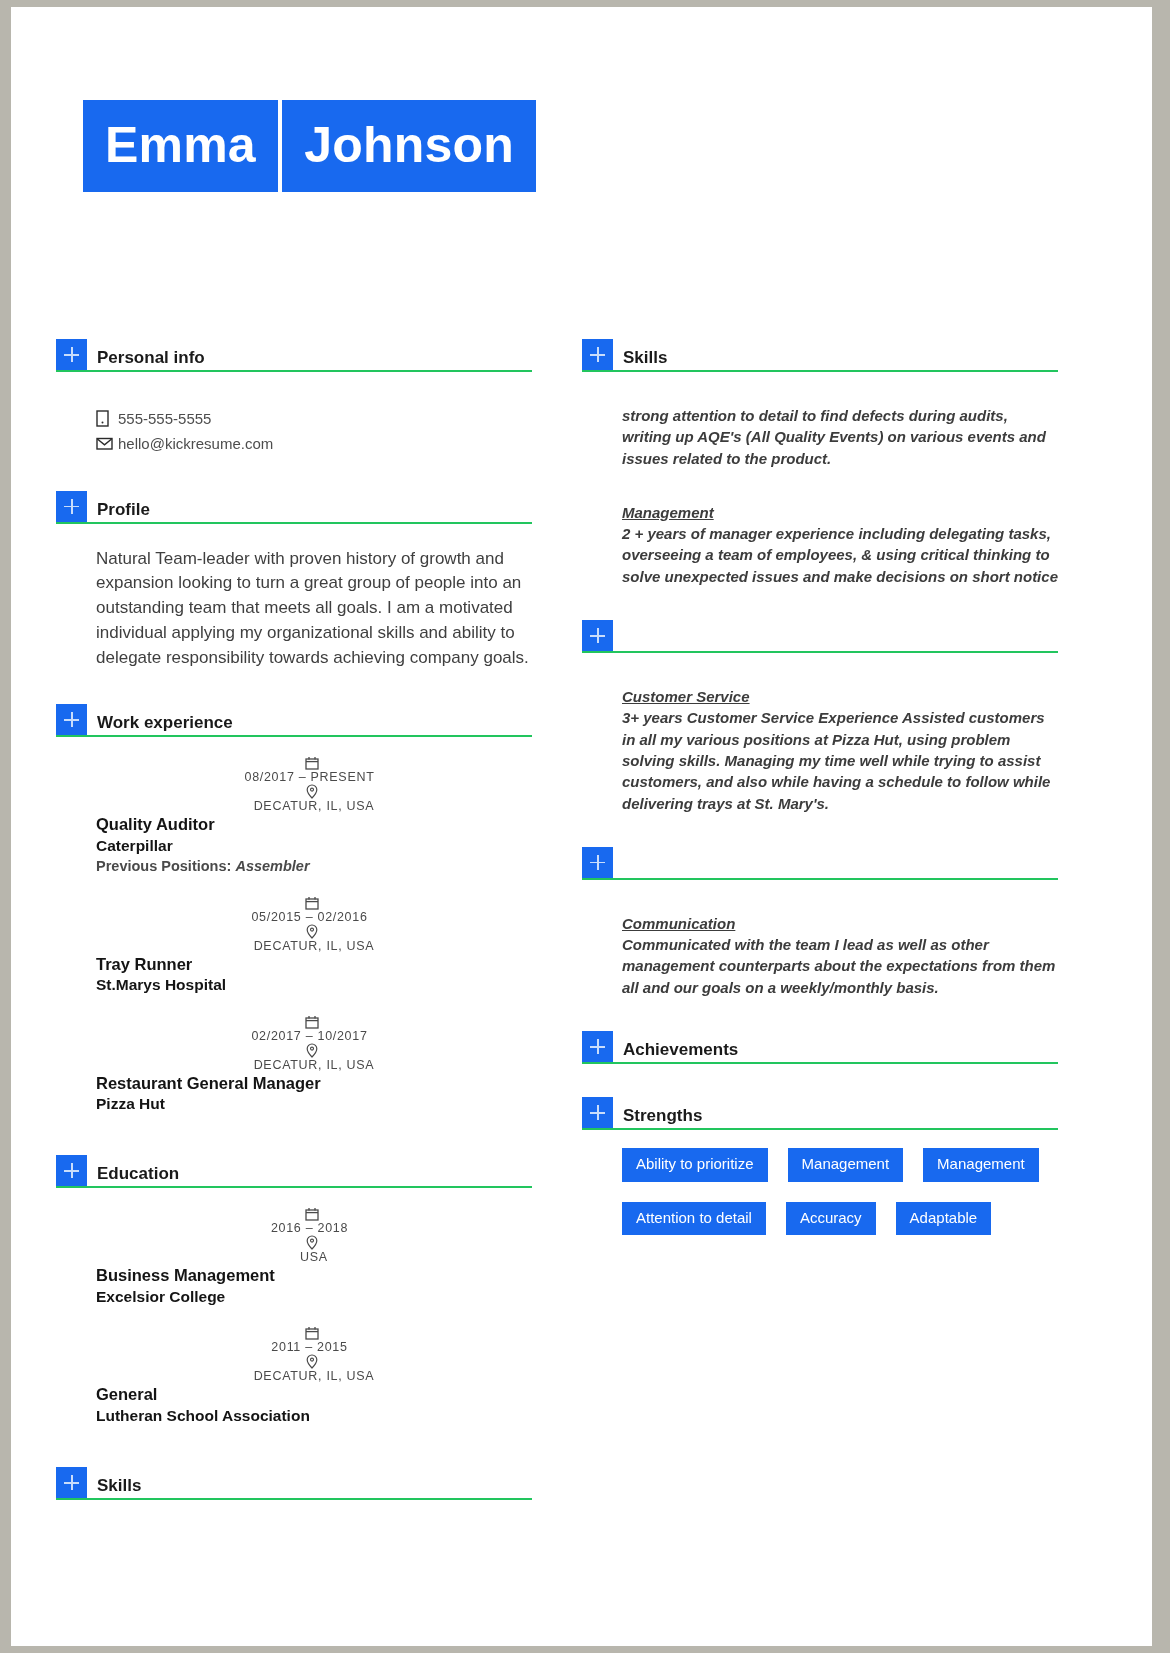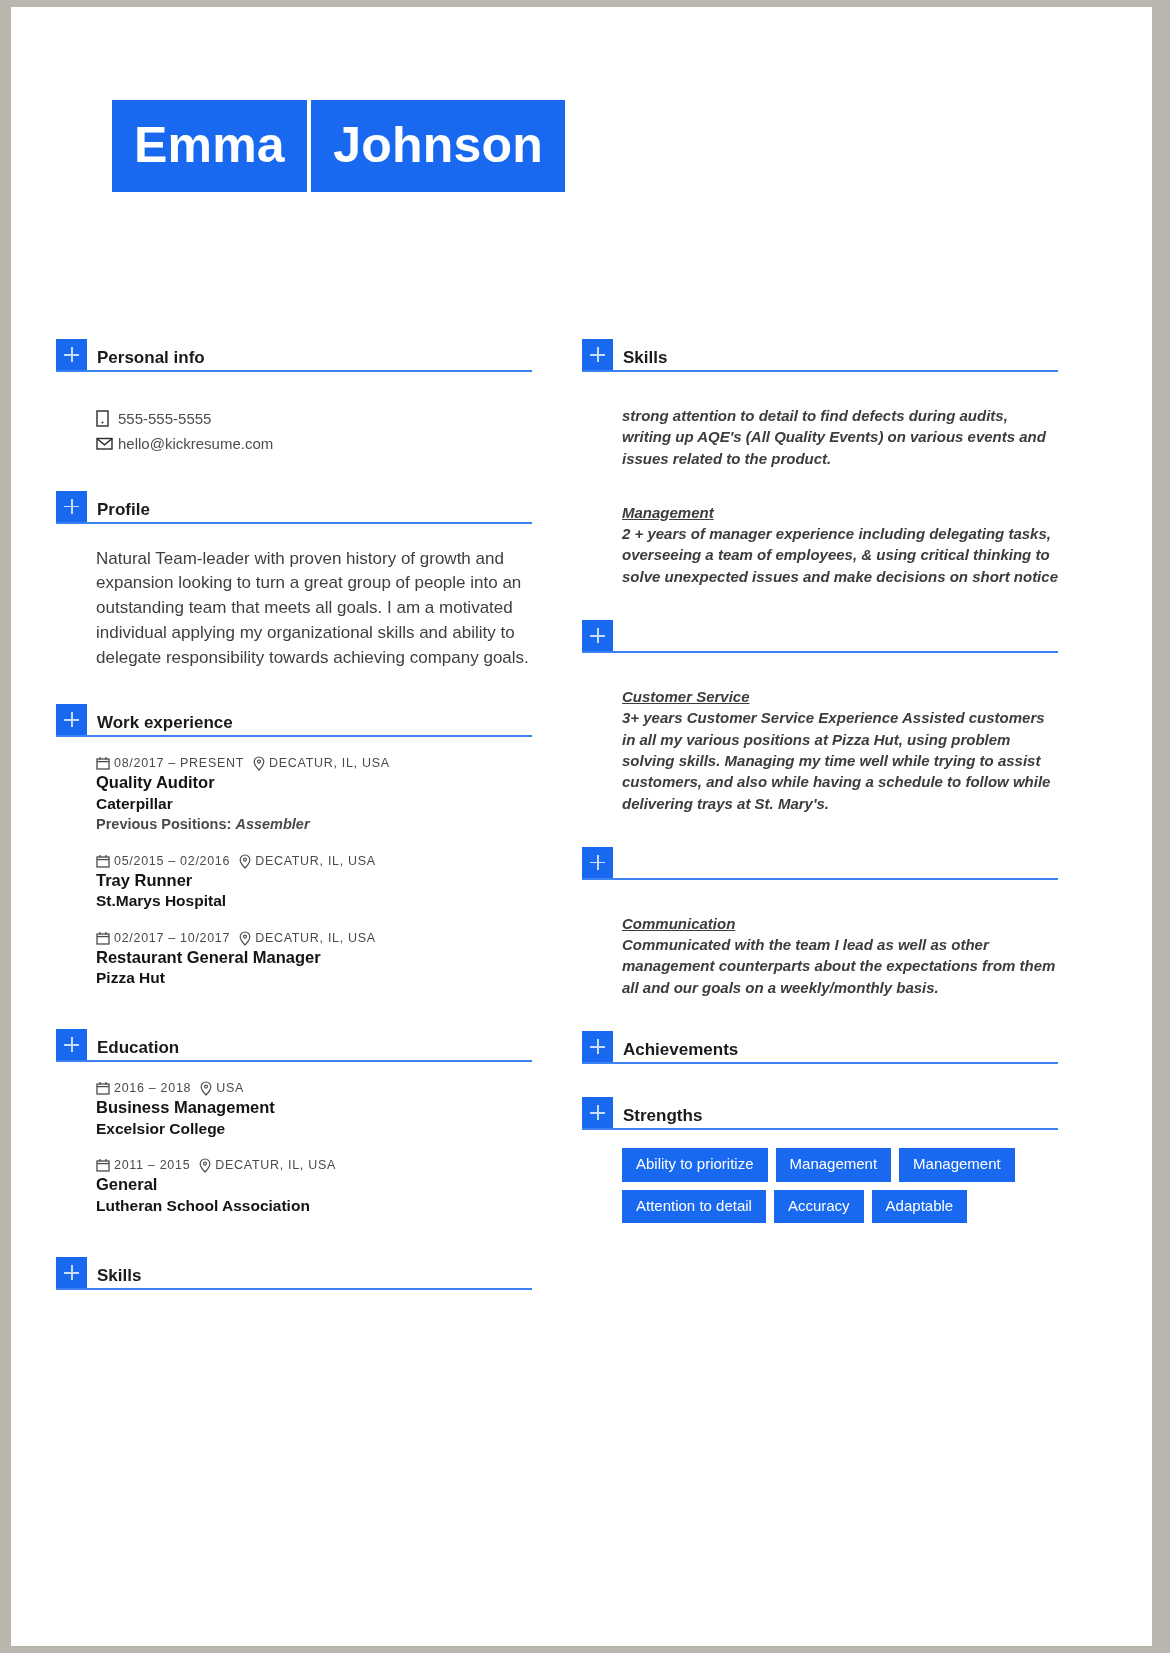--- a/index.html
+++ b/index.html
@@ -11,21 +11,21 @@
   }
   .page {
     position: absolute;
     left: 11px; top: 7px;
     width: 1141px; height: 1639px;
     background: #ffffff;
     overflow: hidden;
   }
 
   
-  .name-wrap { position: absolute; left: 101px; top: 71px; }
+  .name-wrap { position: absolute; left: 72px; top: 71px; }
   .name-block {
     display: inline-block;
     background: #1869ef;
     color: #ffffff;
     font-weight: bold;
     letter-spacing: 0.2px;
   }
   .name-first {
     font-size: 50px;
     line-height: 1;
@@ -40,21 +40,21 @@
 
   
   .col-left  { position: absolute; left: 45px;  top: 331px; width: 476px; }
   .col-right { position: absolute; left: 571px; top: 331px; width: 476px; }
 
   
   .section { margin-bottom: 0; }
   .sec-head {
     display: flex;
     align-items: flex-end;
-    border-bottom: 2px solid #3b82f6;
+    border-bottom: 2px solid #22c55e;
     height: 34px;
   }
   .plus-box {
     width: 31px; height: 31px;
     background: #1869ef;
     flex: 0 0 31px;
     position: relative;
   }
   .plus-box::before,
   .plus-box::after {
@@ -96,24 +96,26 @@
     padding-top: 23px;
     font-size: 17px;
     line-height: 1.47;
     color: #3f3f3f;
   }
 
   
   .xp-item { padding-top: 19px; }
   .xp-meta {
     display: flex;
+    align-items: center;
     font-size: 12.5px;
     letter-spacing: 0.7px;
     color: #4a4a4a;
     margin-bottom: 1px;
+    flex-direction: column;
   }
   .xp-meta svg { display: block; margin-right: 4px; }
   .xp-dates { margin-right: 9px; white-space: nowrap; }
   .xp-loc { white-space: nowrap; }
   .xp-title {
     font-size: 16.5px;
     font-weight: bold;
     color: #141414;
     line-height: 1.3;
   }
@@ -156,21 +158,21 @@
     font-style: italic;
     color: #3c3c3c;
     line-height: 1.42;
   }
 
   
   .tags {
     padding-top: 18px;
     display: flex;
     flex-wrap: wrap;
-    gap: 8px;
+    gap: 20px;
   }
   .tag {
     background: #1869ef;
     color: #ffffff;
     font-size: 15px;
     padding: 8px 14px 9px 14px;
     line-height: 1.1;
     white-space: nowrap;
   }
   .gap-md { height: 32px; }

